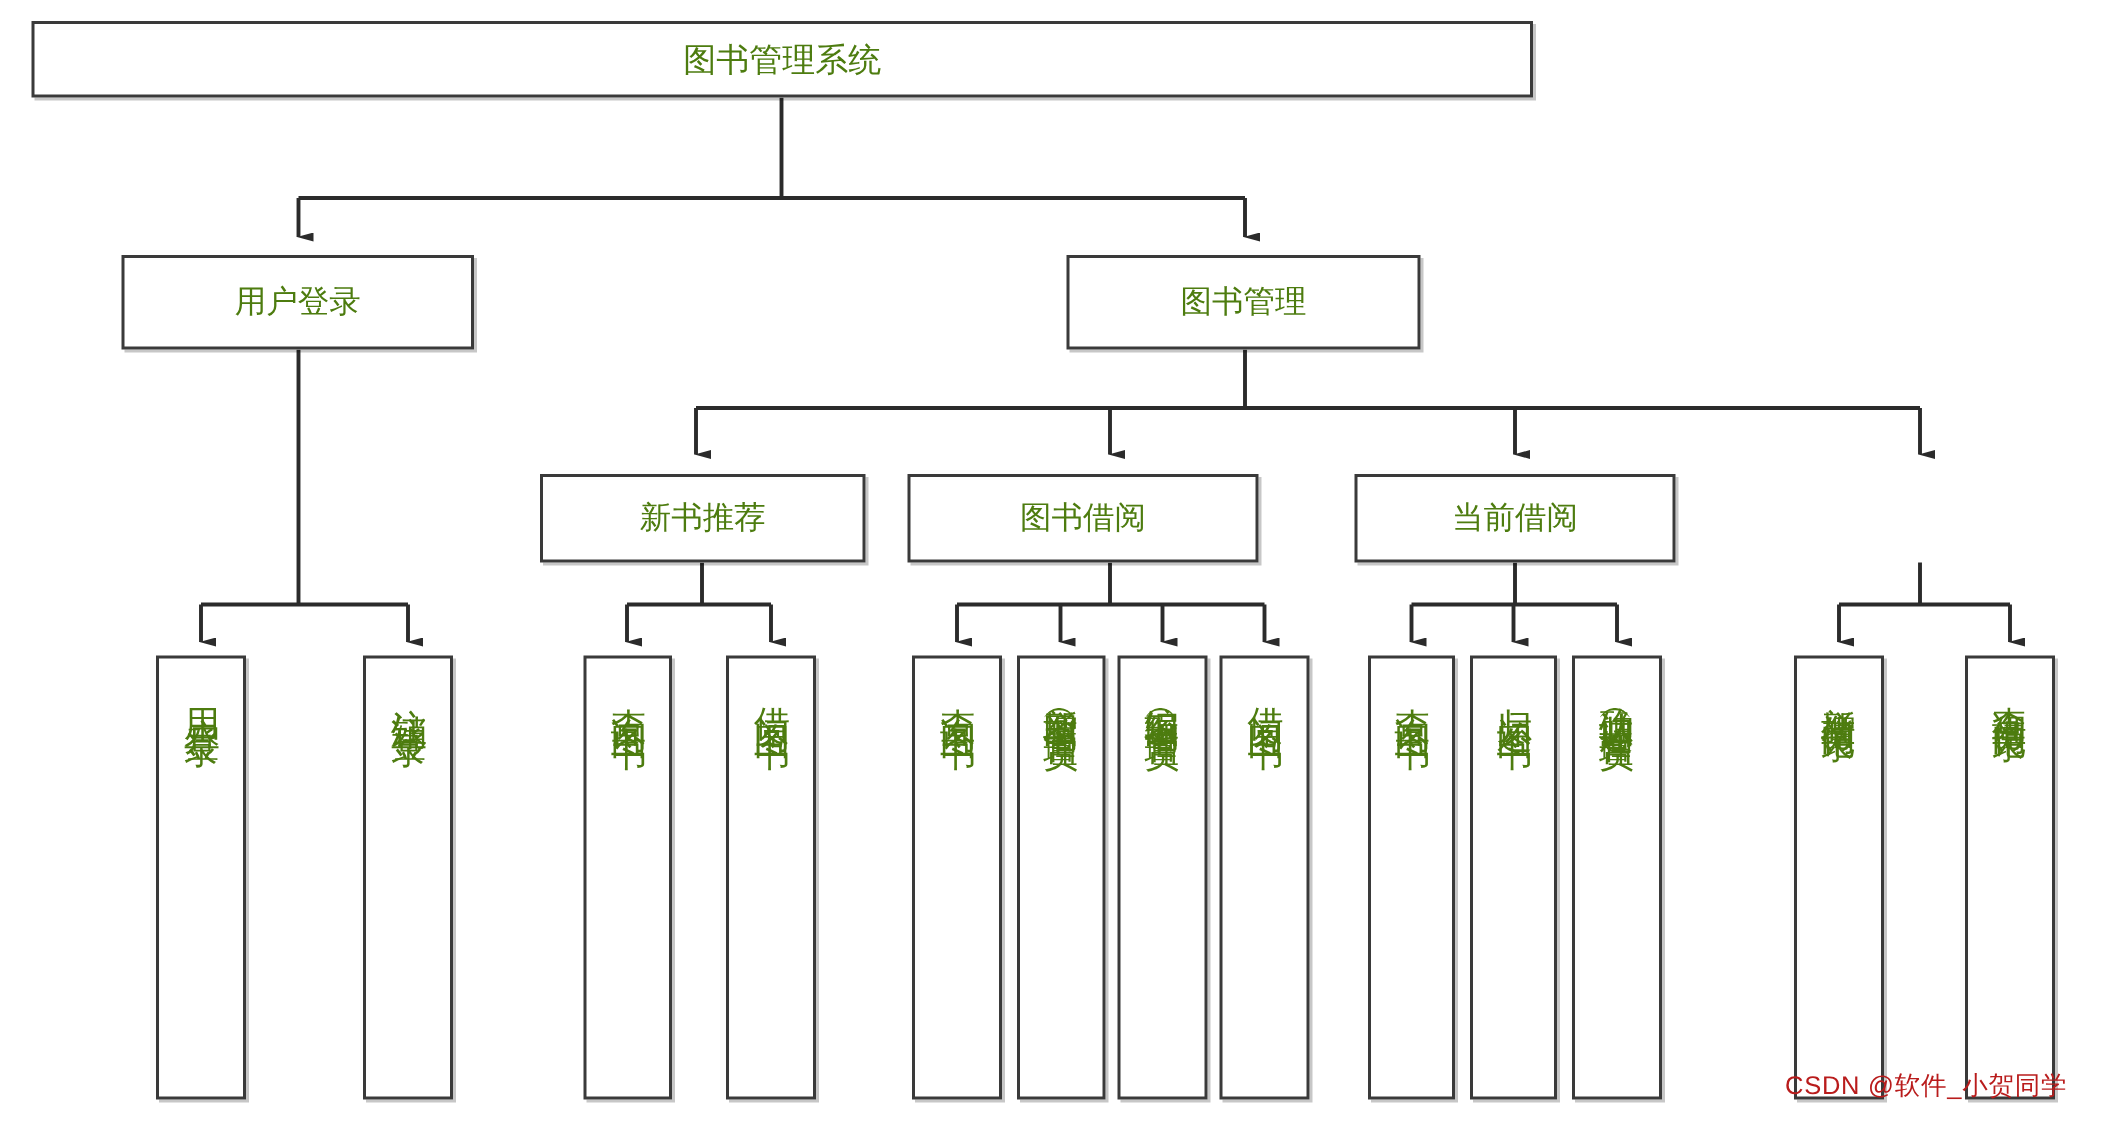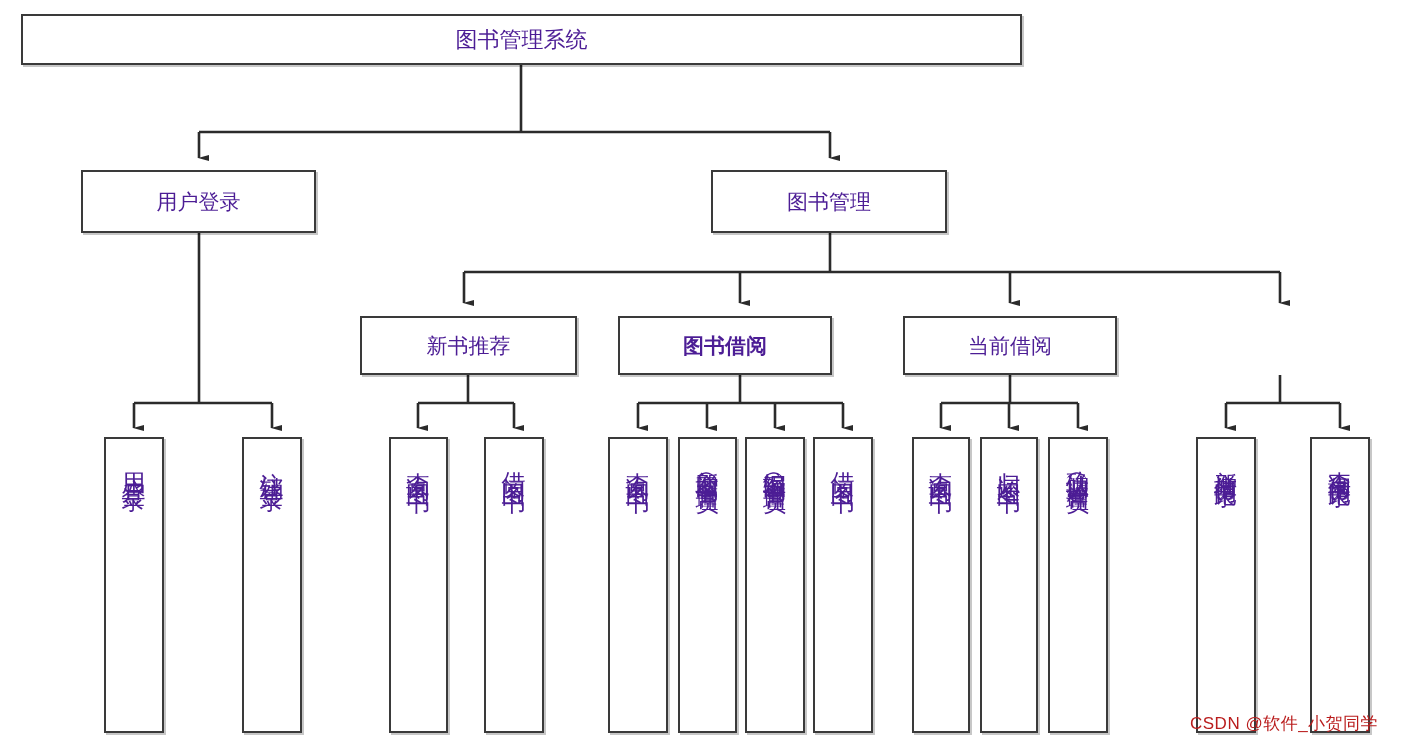--- a/index.html
+++ b/index.html
@@ -1,21 +1,21 @@
 <!DOCTYPE html>
 <html><head>
 <meta charset="utf-8">
 <style>
   html,body{margin:0;padding:0;background:#ffffff;}
   body{font-family:"Liberation Sans","DejaVu Sans",sans-serif;}
   #canvas{position:relative;width:1405px;height:747px;background:#ffffff;overflow:hidden;}
   svg#edges{position:absolute;left:0;top:0;width:1405px;height:747px;}
   .node{position:absolute;box-sizing:border-box;background:#ffffff;border:2px solid #3a3a3a;
         box-shadow:2px 2px 0 rgba(0,0,0,0.22);display:flex;align-items:center;justify-content:center;}
-  .node .label{color:#4c1d95;white-space:nowrap;}
+  .node .label{color:#4d7c0f;white-space:nowrap;}
   .node.h .label{font-size:21px;line-height:1;}
   .node.root .label{font-size:22px;}
   .node.leaf{align-items:flex-start;justify-content:center;padding-top:14px;}
   .node.leaf .label{
      writing-mode:vertical-rl;text-orientation:upright;
      font-size:24px;letter-spacing:6px;line-height:1.05;white-space:nowrap;
   }
   .node.leaf.tall .label{font-size:23px;letter-spacing:3px;}
   #watermark{position:absolute;left:1190px;top:712px;font-size:17px;color:#b91c1c;
      white-space:nowrap;letter-spacing:0.5px;}
@@ -82,21 +82,21 @@
   <div class="node h" style="left:81px;top:170px;width:235px;height:63px;">
     <span class="label">用户登录</span>
   </div>
   <div class="node h" style="left:711px;top:170px;width:236px;height:63px;justify-content:center;">
     <span class="label">图书管理</span>
   </div>
 
   <div class="node h" style="left:360px;top:316px;width:217px;height:59px;">
     <span class="label">新书推荐</span>
   </div>
-  <div class="node h" style="left:618px;top:316px;width:214px;height:59px;font-weight:bold;">
+  <div class="node h" style="left:605px;top:316px;width:234px;height:59px;">
     <span class="label">图书借阅</span>
   </div>
   <div class="node h" style="left:903px;top:316px;width:214px;height:59px;">
     <span class="label">当前借阅</span>
   </div>
 
   <div class="node leaf" style="left:104px;top:437px;width:60px;height:296px;">
     <span class="label">用户登录</span>
   </div>
   <div class="node leaf" style="left:242px;top:437px;width:60px;height:296px;">

